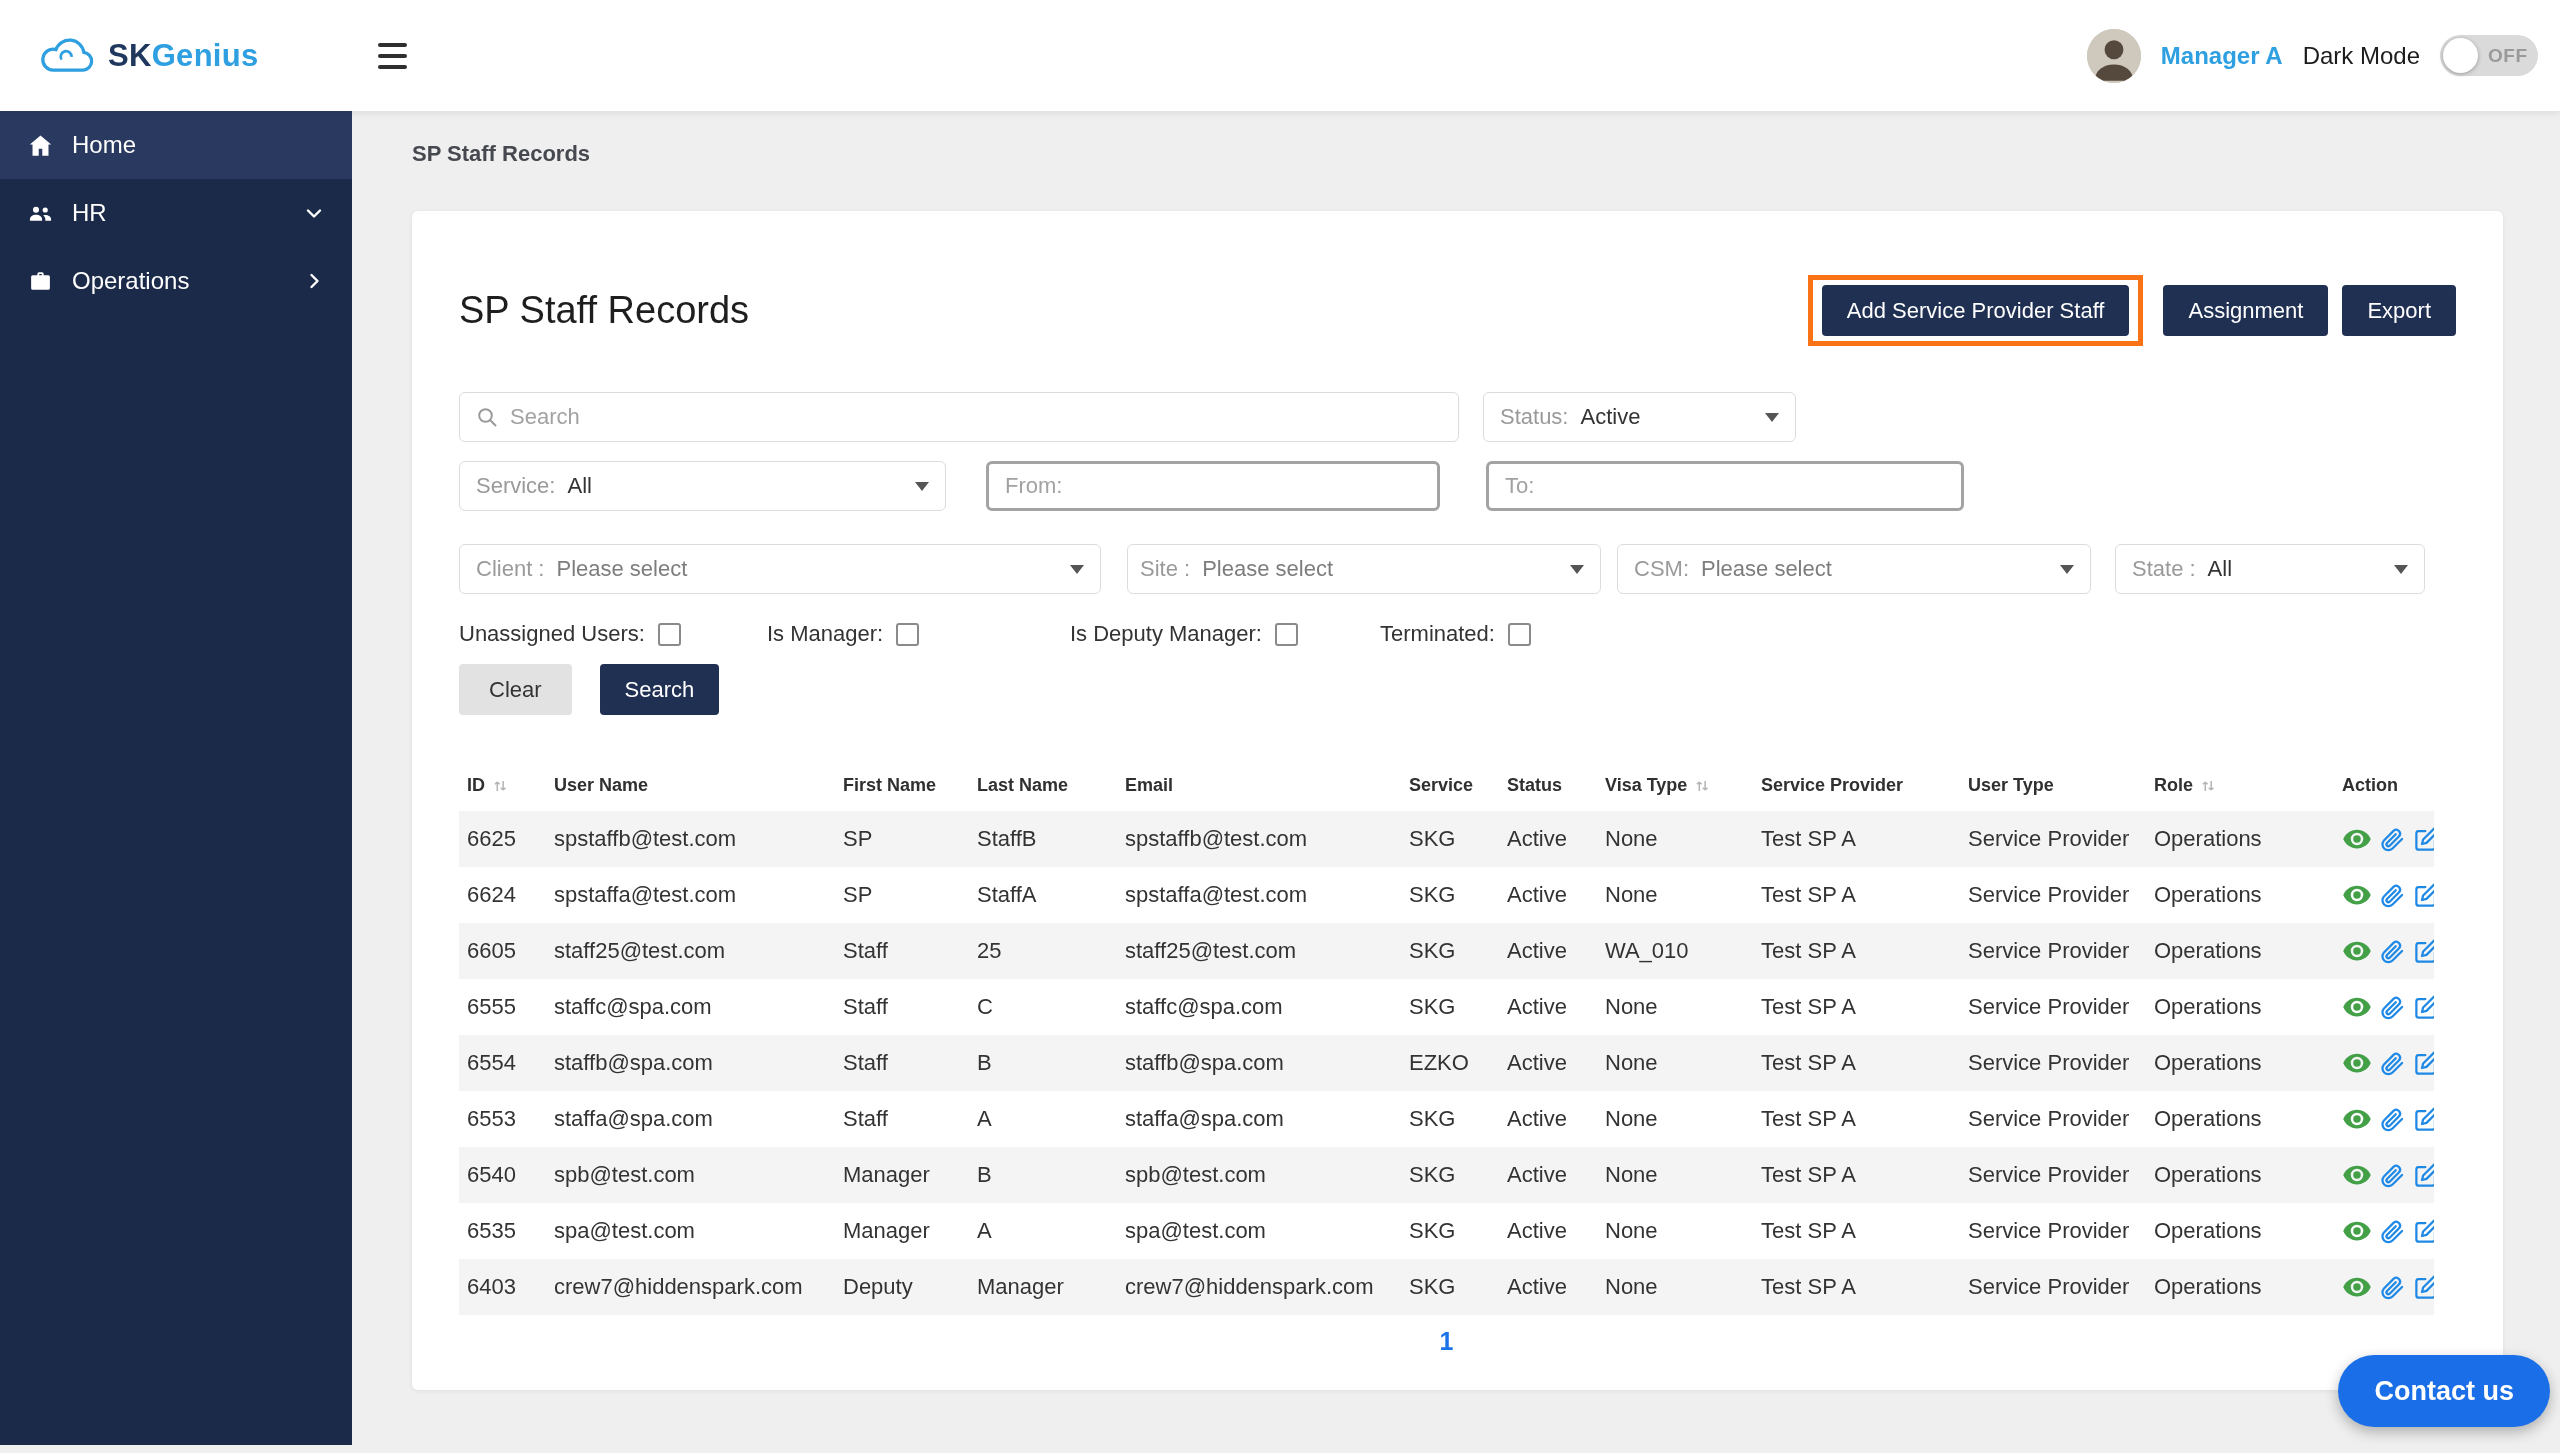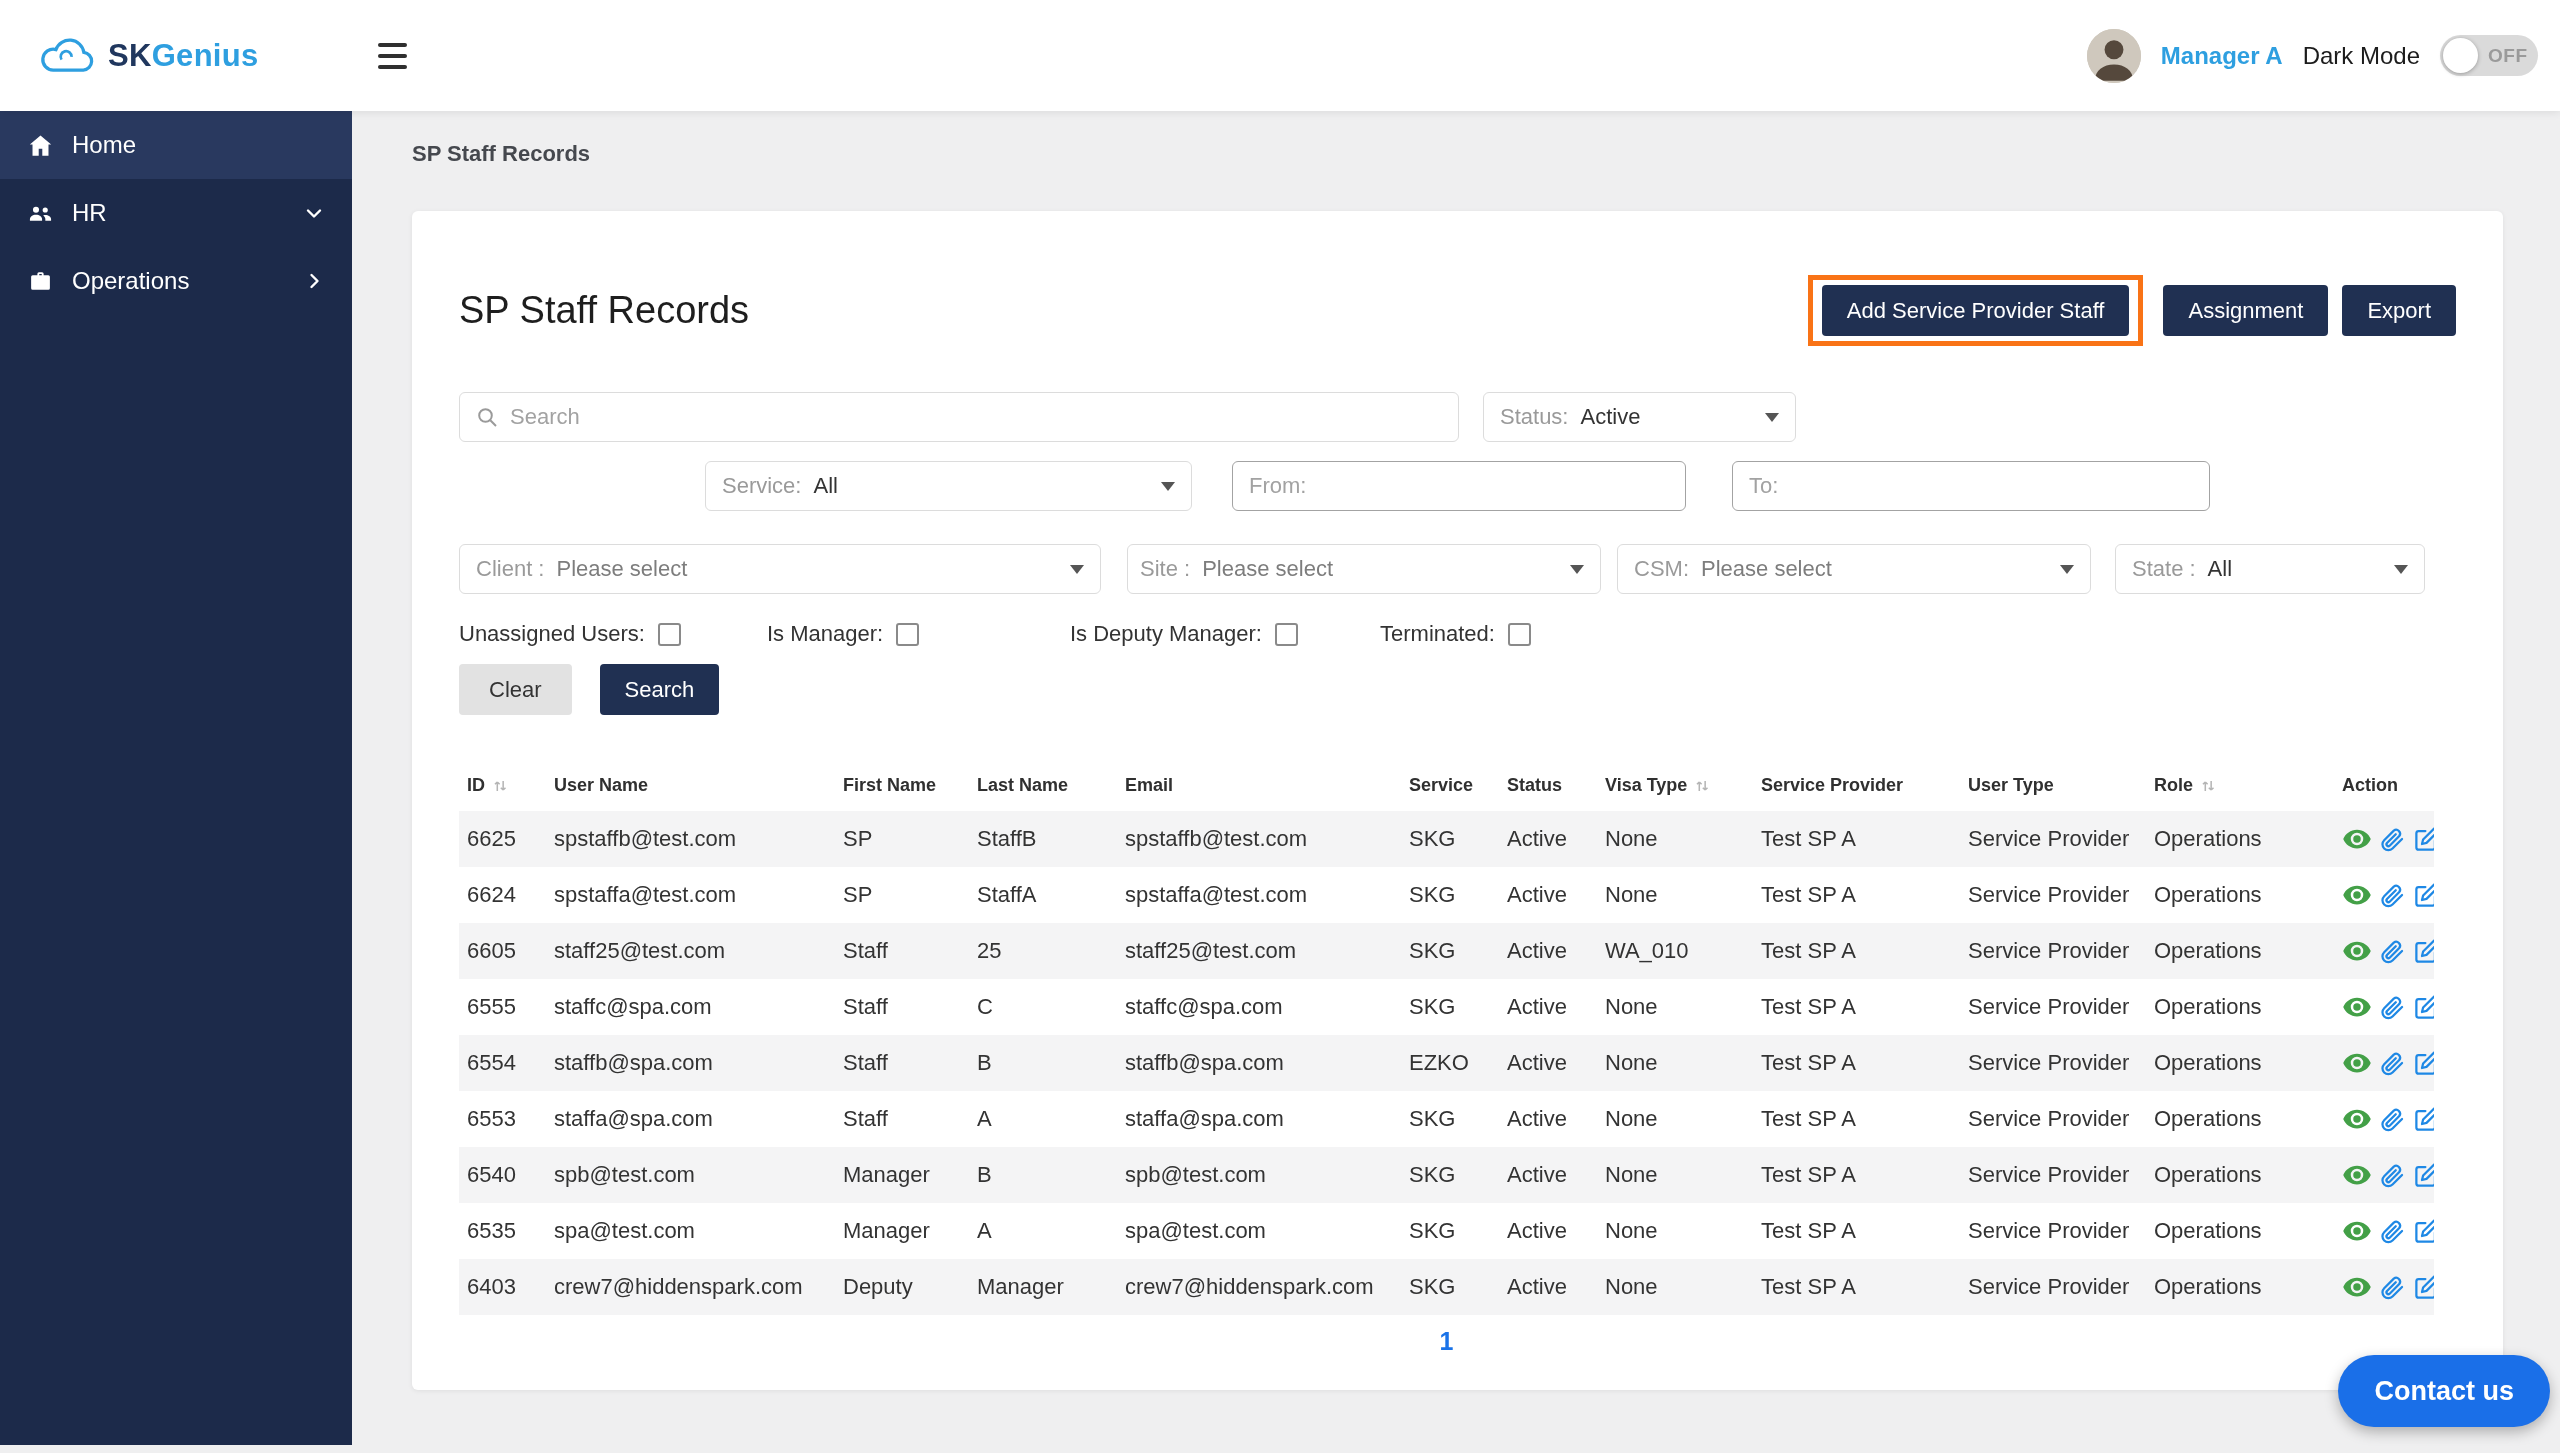--- a/index.html
+++ b/index.html
@@ -56,30 +56,30 @@
   .page-title { font-size:38px; font-weight:400; color:#1e1e1e; }
   .head-buttons { display:flex; align-items:center; gap:14px; }
   .btn { font-family:inherit; border:none; border-radius:4px; font-size:22px; height:51px; cursor:pointer; white-space:nowrap; }
   .btn-navy { background:#203052; color:#fff; padding:0 25px; }
   .btn-clear { background:#e2e2e2; color:#333; padding:0 30px; }
   .red-highlight { border:5px solid #f97316; padding:5px 9px; margin-right:6px; }
 
   
   .filter-row { display:flex; align-items:center; }
   .row1 { margin-bottom:19px; }
-  .row2 { margin-bottom:33px;justify-content:center; }
+  .row2 { margin-bottom:33px; }
   .row3 { margin-bottom:27px; }
   .search-box { width:1000px; height:50px; border:1px solid #dcdcdc; border-radius:6px; background:#fff; display:flex; align-items:center; padding:0 15px; gap:11px; margin-right:24px; }
   .search-box input { border:none; outline:none; flex:1; font-size:22px; color:#333; font-family:inherit; background:transparent; }
   input::placeholder { color:#a2a2a2; }
   .select { height:50px; border:1px solid #dcdcdc; border-radius:6px; background:#fff; display:flex; align-items:center; padding:0 16px; gap:12px; cursor:pointer; }
   .sel-label { color:#9a9a9a; font-size:22px; white-space:nowrap; }
   .sel-value { color:#333; font-size:22px; white-space:nowrap; }
   .caret { margin-left:auto; width:0; height:0; border-left:7px solid transparent; border-right:7px solid transparent; border-top:9px solid #555; flex:none; }
-  .text-input { height:50px; border:1px solid #a3a3a3; border-radius:6px; background:#fff; padding:0 16px; font-size:22px; color:#333; font-family:inherit; outline:none; }
+  .text-input { height:50px; border:3px solid #a3a3a3; border-radius:6px; background:#fff; padding:0 16px; font-size:22px; color:#333; font-family:inherit; outline:none; }
   .w-status { width:313px; }
   .w-service { width:487px; margin-right:40px; }
   .w-from { width:454px; margin-right:46px; }
   .w-to { width:478px; }
   .w-client { width:642px; margin-right:26px; }
   .w-site { width:474px; margin-right:16px;padding-left:12px; }
   .w-csm { width:474px; margin-right:24px; }
   .w-state { width:310px; }
 
   .checkbox-row { display:flex; align-items:center; margin-bottom:17px; }

